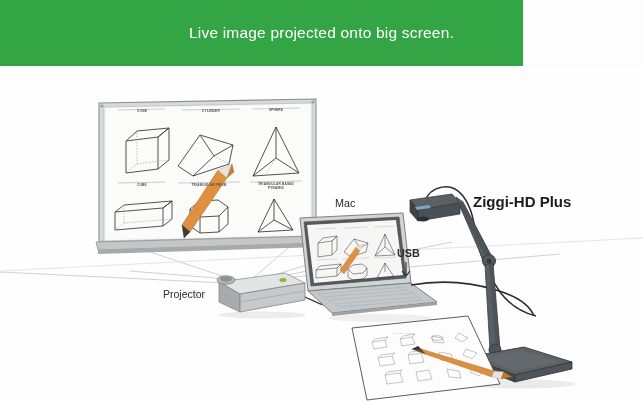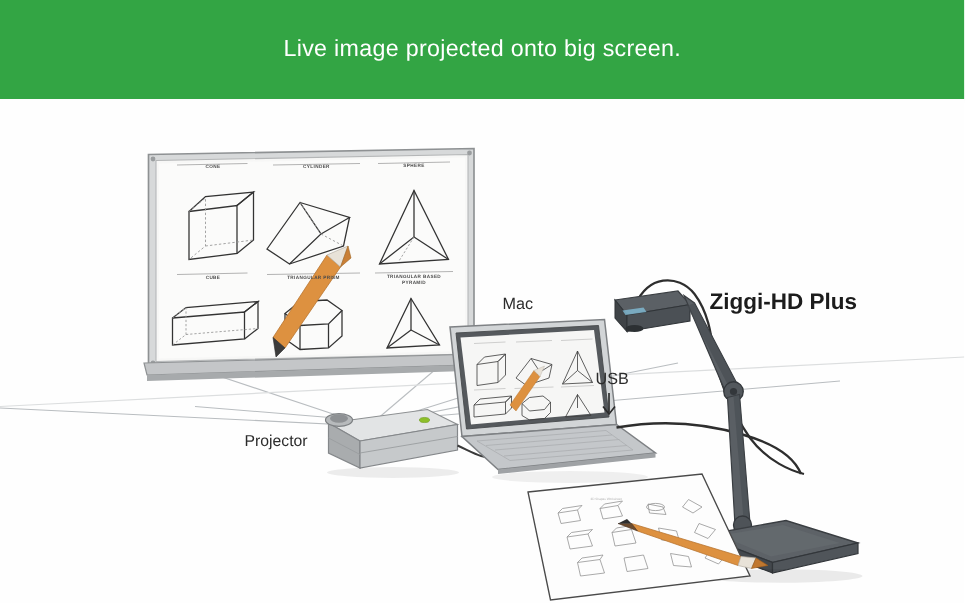--- a/index.html
+++ b/index.html
@@ -1,20 +1,20 @@
 <!DOCTYPE html>
 <html><head>
 <meta charset="utf-8">
 <style>
   html,body{margin:0;padding:0;background:#ffffff;}
   body{font-family:"Liberation Sans",sans-serif;}
   #stage{position:relative;width:643px;height:402px;overflow:hidden;background:#fdfdfd;}
 
   
-  #banner{position:absolute;left:0;top:0;width:643px;height:66px;background:#33a544;}
+  #banner{position:absolute;left:0;top:0;width:523px;height:66px;background:#33a544;}
   #banner-text{position:absolute;left:0;top:0;width:643px;height:66px;
     display:flex;align-items:center;justify-content:center;
     color:#ffffff;font-size:15.5px;letter-spacing:.2px;font-weight:400;}
   #banner-shadow{position:absolute;left:0;top:66px;width:643px;height:3px;
     background:linear-gradient(to bottom,rgba(0,0,0,.10),rgba(0,0,0,0));}
 
   
   #scene{position:absolute;left:0;top:66px;width:643px;height:336px;background:#fefefe;}
   svg.layer{position:absolute;left:0;top:0;width:643px;height:336px;overflow:visible;}
 
@@ -245,21 +245,21 @@
       <g stroke="#2b2b2b" stroke-width="1.1" fill="none">
         <line x1="406" y1="196" x2="406" y2="209"></line>
         <polyline points="402,205 406,210 410,205"></polyline>
       </g>
 
       <path d="M411,219 C440,214 470,216 496,224 C520,231 530,240 534,250" stroke="#2e2e2e" stroke-width="1.6" fill="none"></path>
 
       <path d="M424,137 C431,118 452,116 463,130 C472,142 474,156 476,170" stroke="#2e2e2e" stroke-width="1.5" fill="none"></path>
       <path d="M476,170 C480,190 489,210 500,226 C512,242 528,248 536,250" stroke="#2e2e2e" stroke-width="1.5" fill="none"></path>
     </svg>
-    <div class="lab big" style="left:397px;top:181px;">USB</div>
+    <div class="lab big" style="left:397px;top:181px;font-weight:bold;">USB</div>
 
     <svg class="layer">
       <g>
 
         <g>
           <polygon points="410,134 452,128 460,137 418,144" fill="#5b6065" stroke="#3a3e42" stroke-width="0.8"></polygon>
           <polygon points="410,134 418,144 418,155 410,146" fill="#3f4347" stroke="#303438" stroke-width="0.7"></polygon>
           <polygon points="418,144 460,137 460,148 418,155" fill="#4b5055" stroke="#303438" stroke-width="0.7"></polygon>
 
           <polygon points="415,141 429,139 431,142 417,144" fill="#7fb6cf" opacity="0.85"></polygon>

